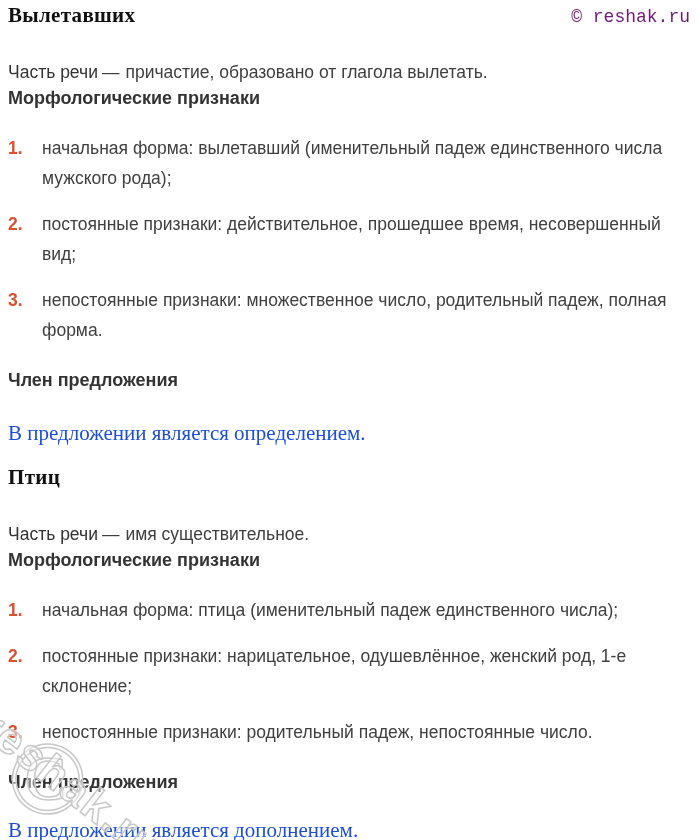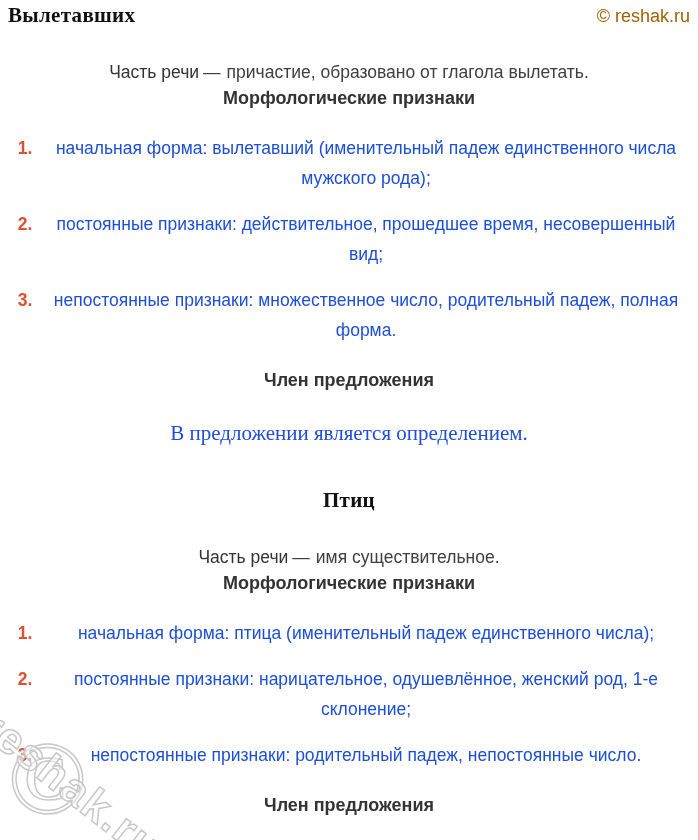--- a/index.html
+++ b/index.html
@@ -10,40 +10,39 @@
     position: relative;
     overflow: hidden;
     font-family: "Liberation Sans", sans-serif;
     color: #3f3f3f;
   }
   .page {
     position: relative;
     width: 698px;
     height: 840px;
     padding: 3px 8px 0 8px;
-    text-align: center;
   }
 
   
   .header-row {
     display: flex;
     justify-content: space-between;
     align-items: baseline;
   }
   .word-title {
     font-family: "Liberation Serif", serif;
     font-weight: bold;
     font-size: 21px;
     color: #111111;
     letter-spacing: 0.3px;
   }
   .copyright {
-    font-family: Liberation Sans, sans-serif;
+    font-family: Liberation Mono, monospace;
     font-size: 18px;
-    color: #a16207;
+    color: #701a75;
   }
 
   
   .pos-line {
     margin-top: 33px;
     font-size: 17.5px;
     line-height: 23px;
     color: #3f3f3f;
   }
   .pos-label {
@@ -71,35 +70,35 @@
     flex: 0 0 34px;
     font-weight: bold;
     font-size: 17.5px;
     line-height: 30px;
     color: #e14f31;
   }
   .item-text {
     flex: 1 1 auto;
     font-size: 17.5px;
     line-height: 30px;
-    color: #1d4ed8;
+    color: #404040;
   }
 
   .member-header { margin-top: 24px; }
 
   .serif-line {
     margin-top: 29px;
     font-family: "Liberation Serif", serif;
     font-size: 21px;
     line-height: 26px;
     color: #1d4ed8;
   }
 
   .section-2-title {
-    margin-top: 42px;
+    margin-top: 19px;
   }
   .serif-line.last { margin-top: 24px; }
 
   
   .watermark {
     position: absolute;
     left: 0;
     top: 688px;
     width: 240px;
     height: 152px;

